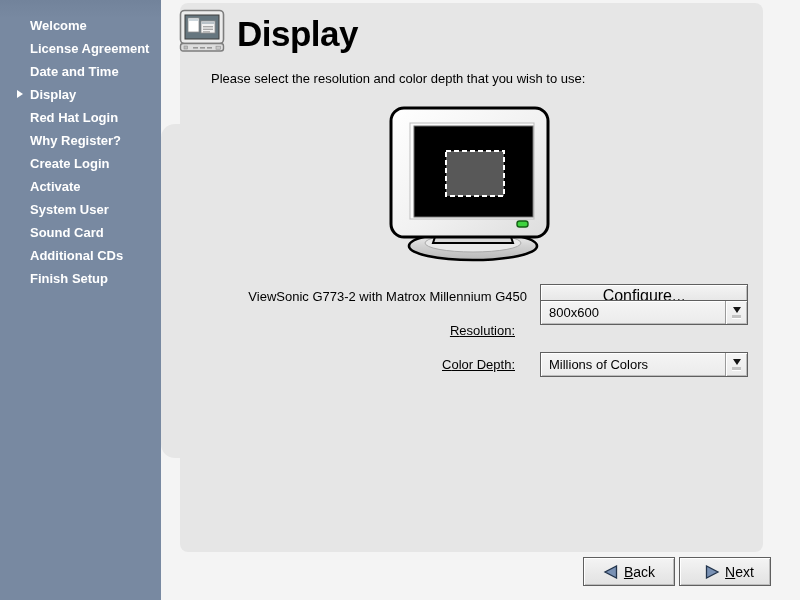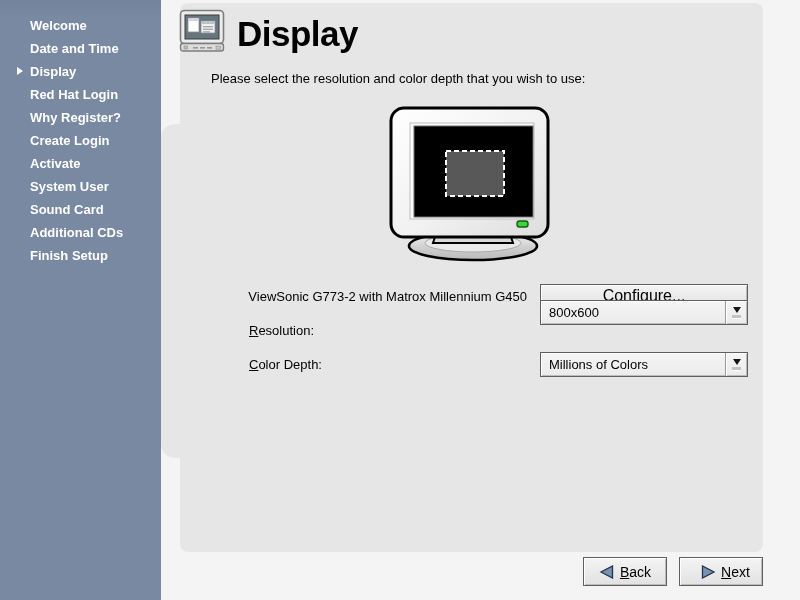--- a/index.html
+++ b/index.html
@@ -42,22 +42,22 @@
     font-size:35px;font-weight:bold;letter-spacing:-0.5px;line-height:1;
   }
   .instruction{position:absolute;left:188px;top:71px;font-size:13px;margin-left:23px;}
   .monitor-art{position:absolute;left:386px;top:102px;}
   
   .device-label{
     position:absolute;left:240px;top:289px;width:287px;
     text-align:right;font-size:13px;white-space:nowrap;
   }
   .field-label{
-    position:absolute;width:283px;left:249px;
-    font-size:13px;white-space:nowrap;
+    position:absolute;width:283px;left:232px;text-align:right;
+    font-size:13px;white-space:nowrap;text-decoration:underline;
   }
   .mn{text-decoration:underline;}
   .gtk-btn{
     position:absolute;box-sizing:border-box;
     background:linear-gradient(180deg,#f4f4f4 0,#e9e9e9 60%,#e2e2e2 100%);
     border:1px solid #5f5f5f;
     box-shadow:inset 1px 1px 0 #ffffff, inset -1px -1px 0 #bcbcbc;
     font-size:16px;color:#000;
     display:flex;align-items:center;justify-content:center;
     cursor:default;
@@ -82,31 +82,32 @@
   .combo-arrow .tri{
     width:0;height:0;
     border-left:4.5px solid transparent;border-right:4.5px solid transparent;
     border-top:6px solid #151515;
   }
   .combo-arrow .bar{
     margin-top:2px;width:9px;height:3px;background:#c3c3c3;
     box-shadow:0 1px 0 #ffffff;
   }
   
-  .nav-btn{height:29px;width:84px;gap:5px;font-size:14px;}
+  .nav-btn{height:29px;width:92px;gap:5px;font-size:14px;}
   .back-btn{left:583px;top:557px;}
   .next-btn{left:679px;top:557px;padding-left:8px;}
   .nav-btn svg{display:block;}
 </style>
 </head>
 <body>
 
 <div class="sidebar">
   <div class="steps">
     <div class="step"><span>Welcome</span></div>
+    <div class="step"><span>License Agreement</span></div>
     <div class="step"><span>Date and Time</span></div>
     <div class="step">
       <span class="arrow"></span>
       <span>Display</span>
     </div>
     <div class="step"><span>Red Hat Login</span></div>
     <div class="step"><span>Why Register?</span></div>
     <div class="step"><span>Create Login</span></div>
     <div class="step"><span>Activate</span></div>
     <div class="step"><span>System User</span></div>

